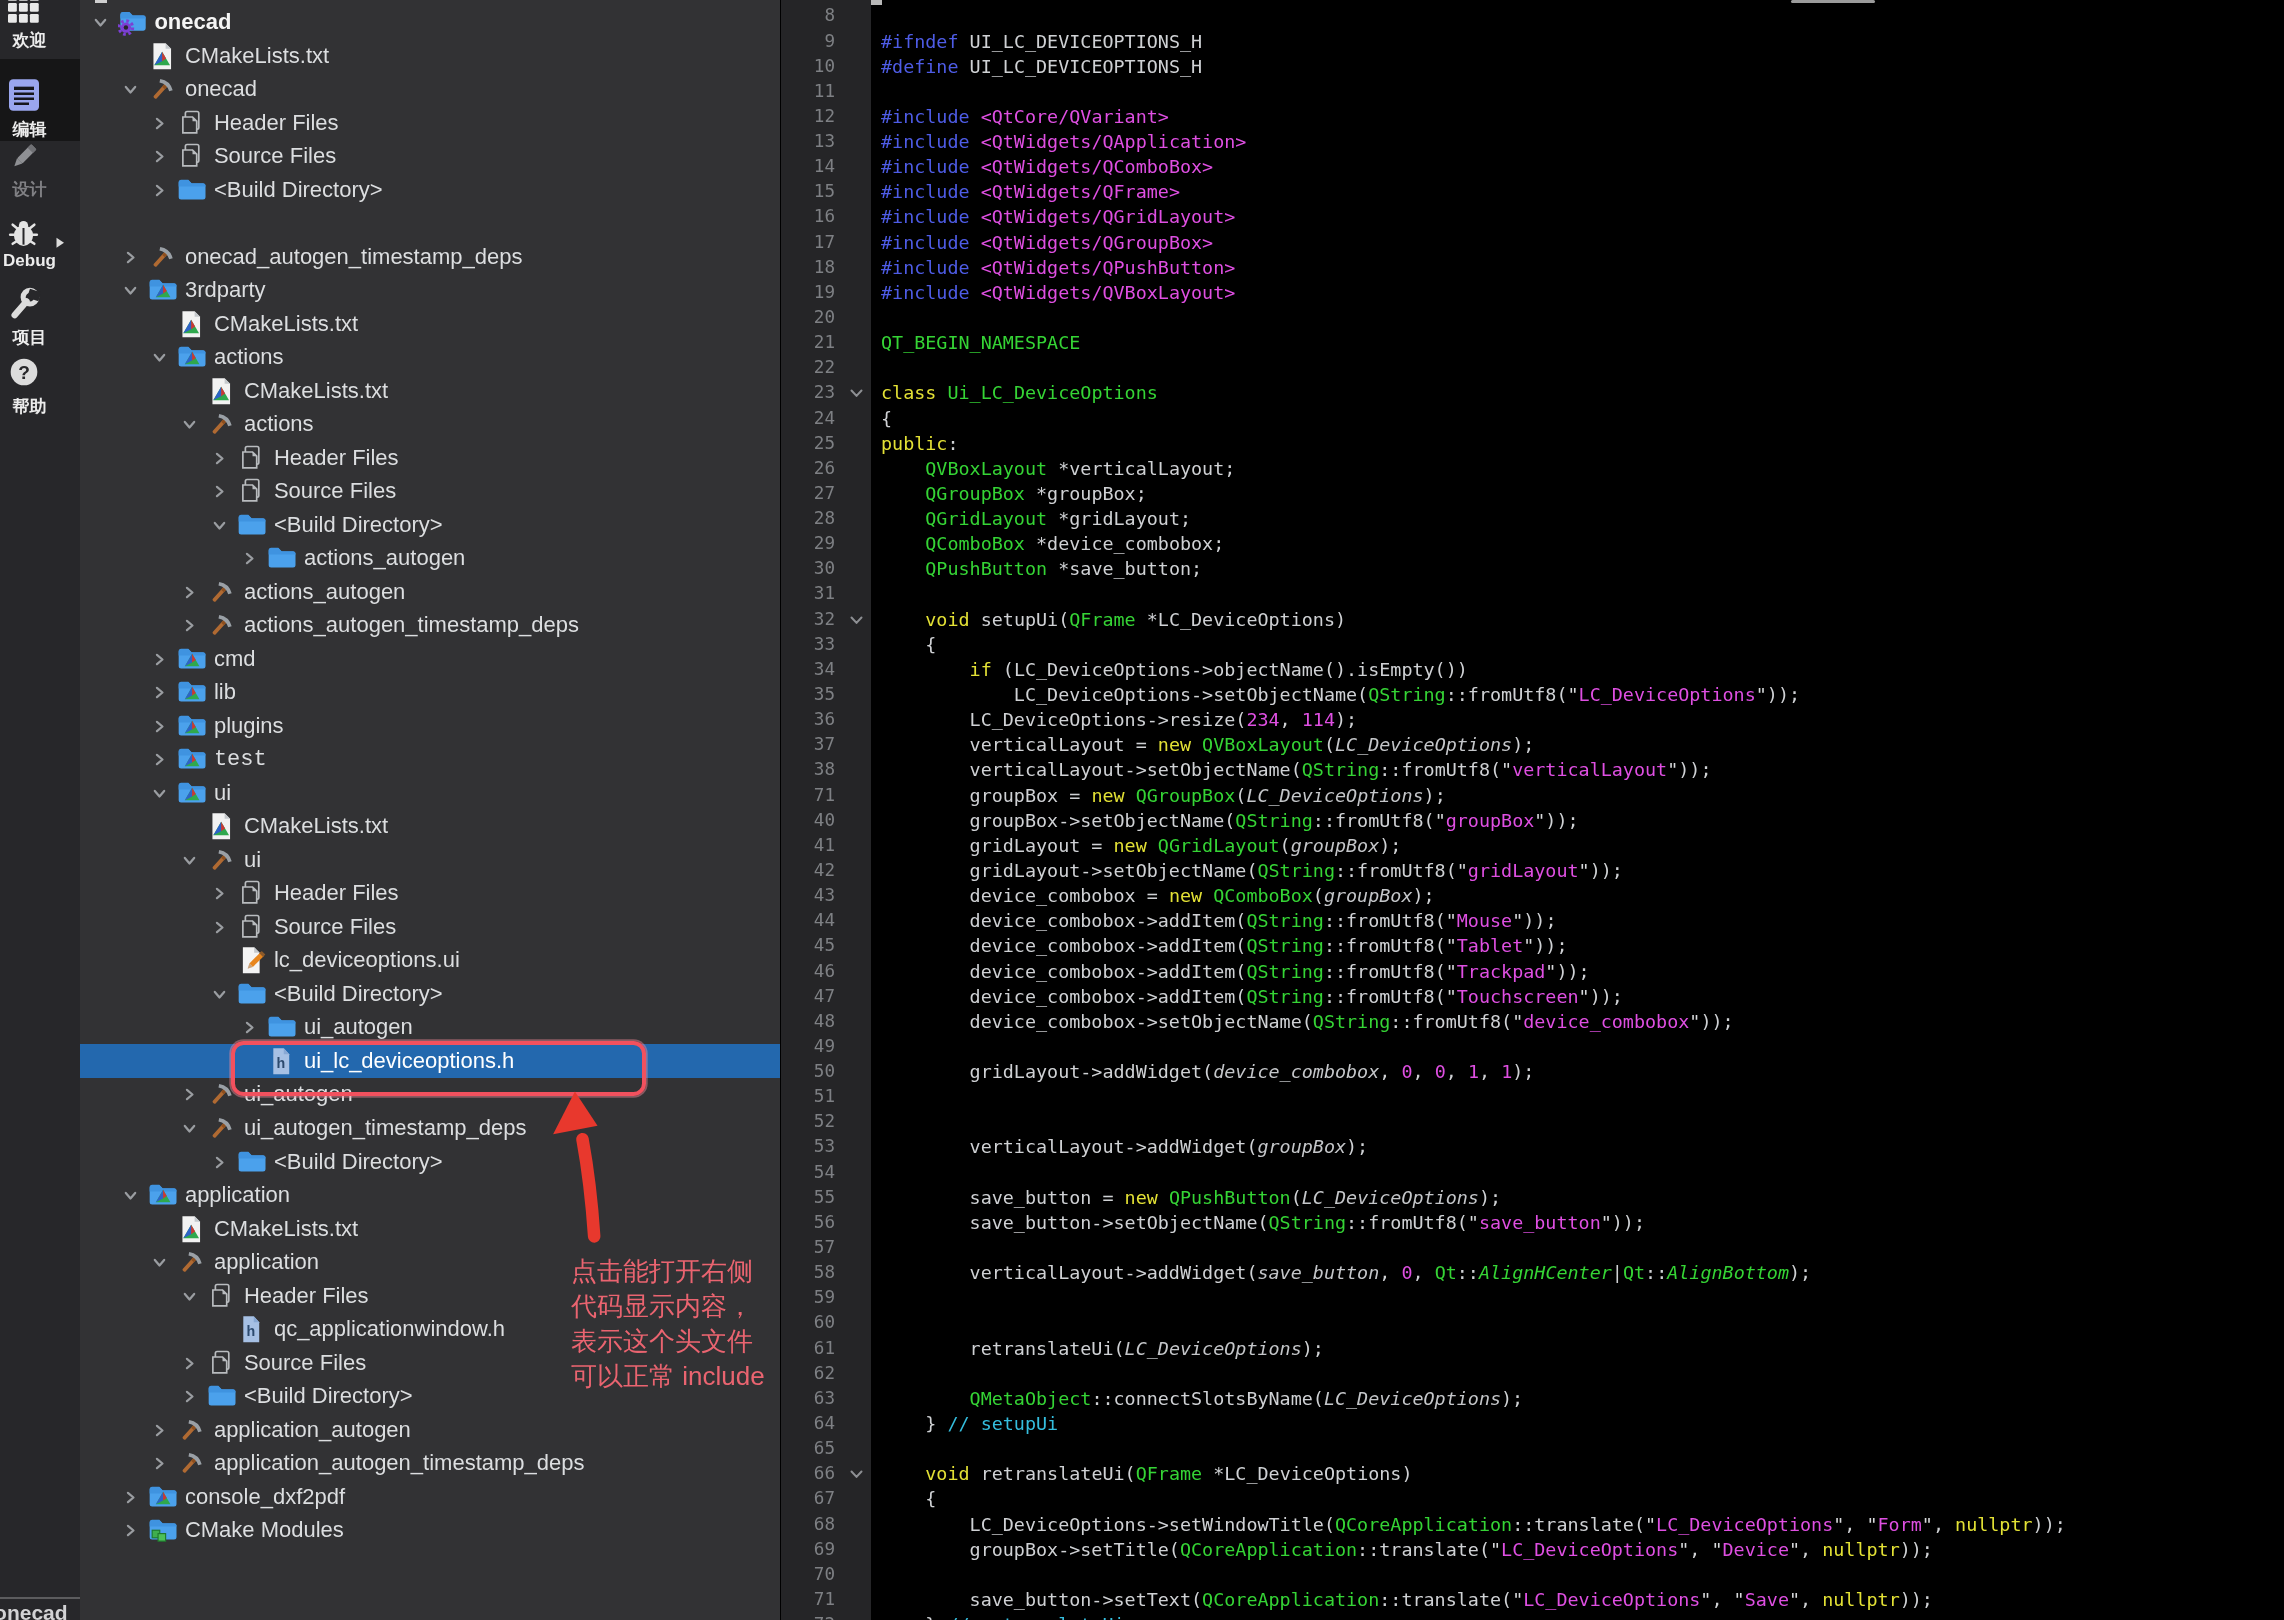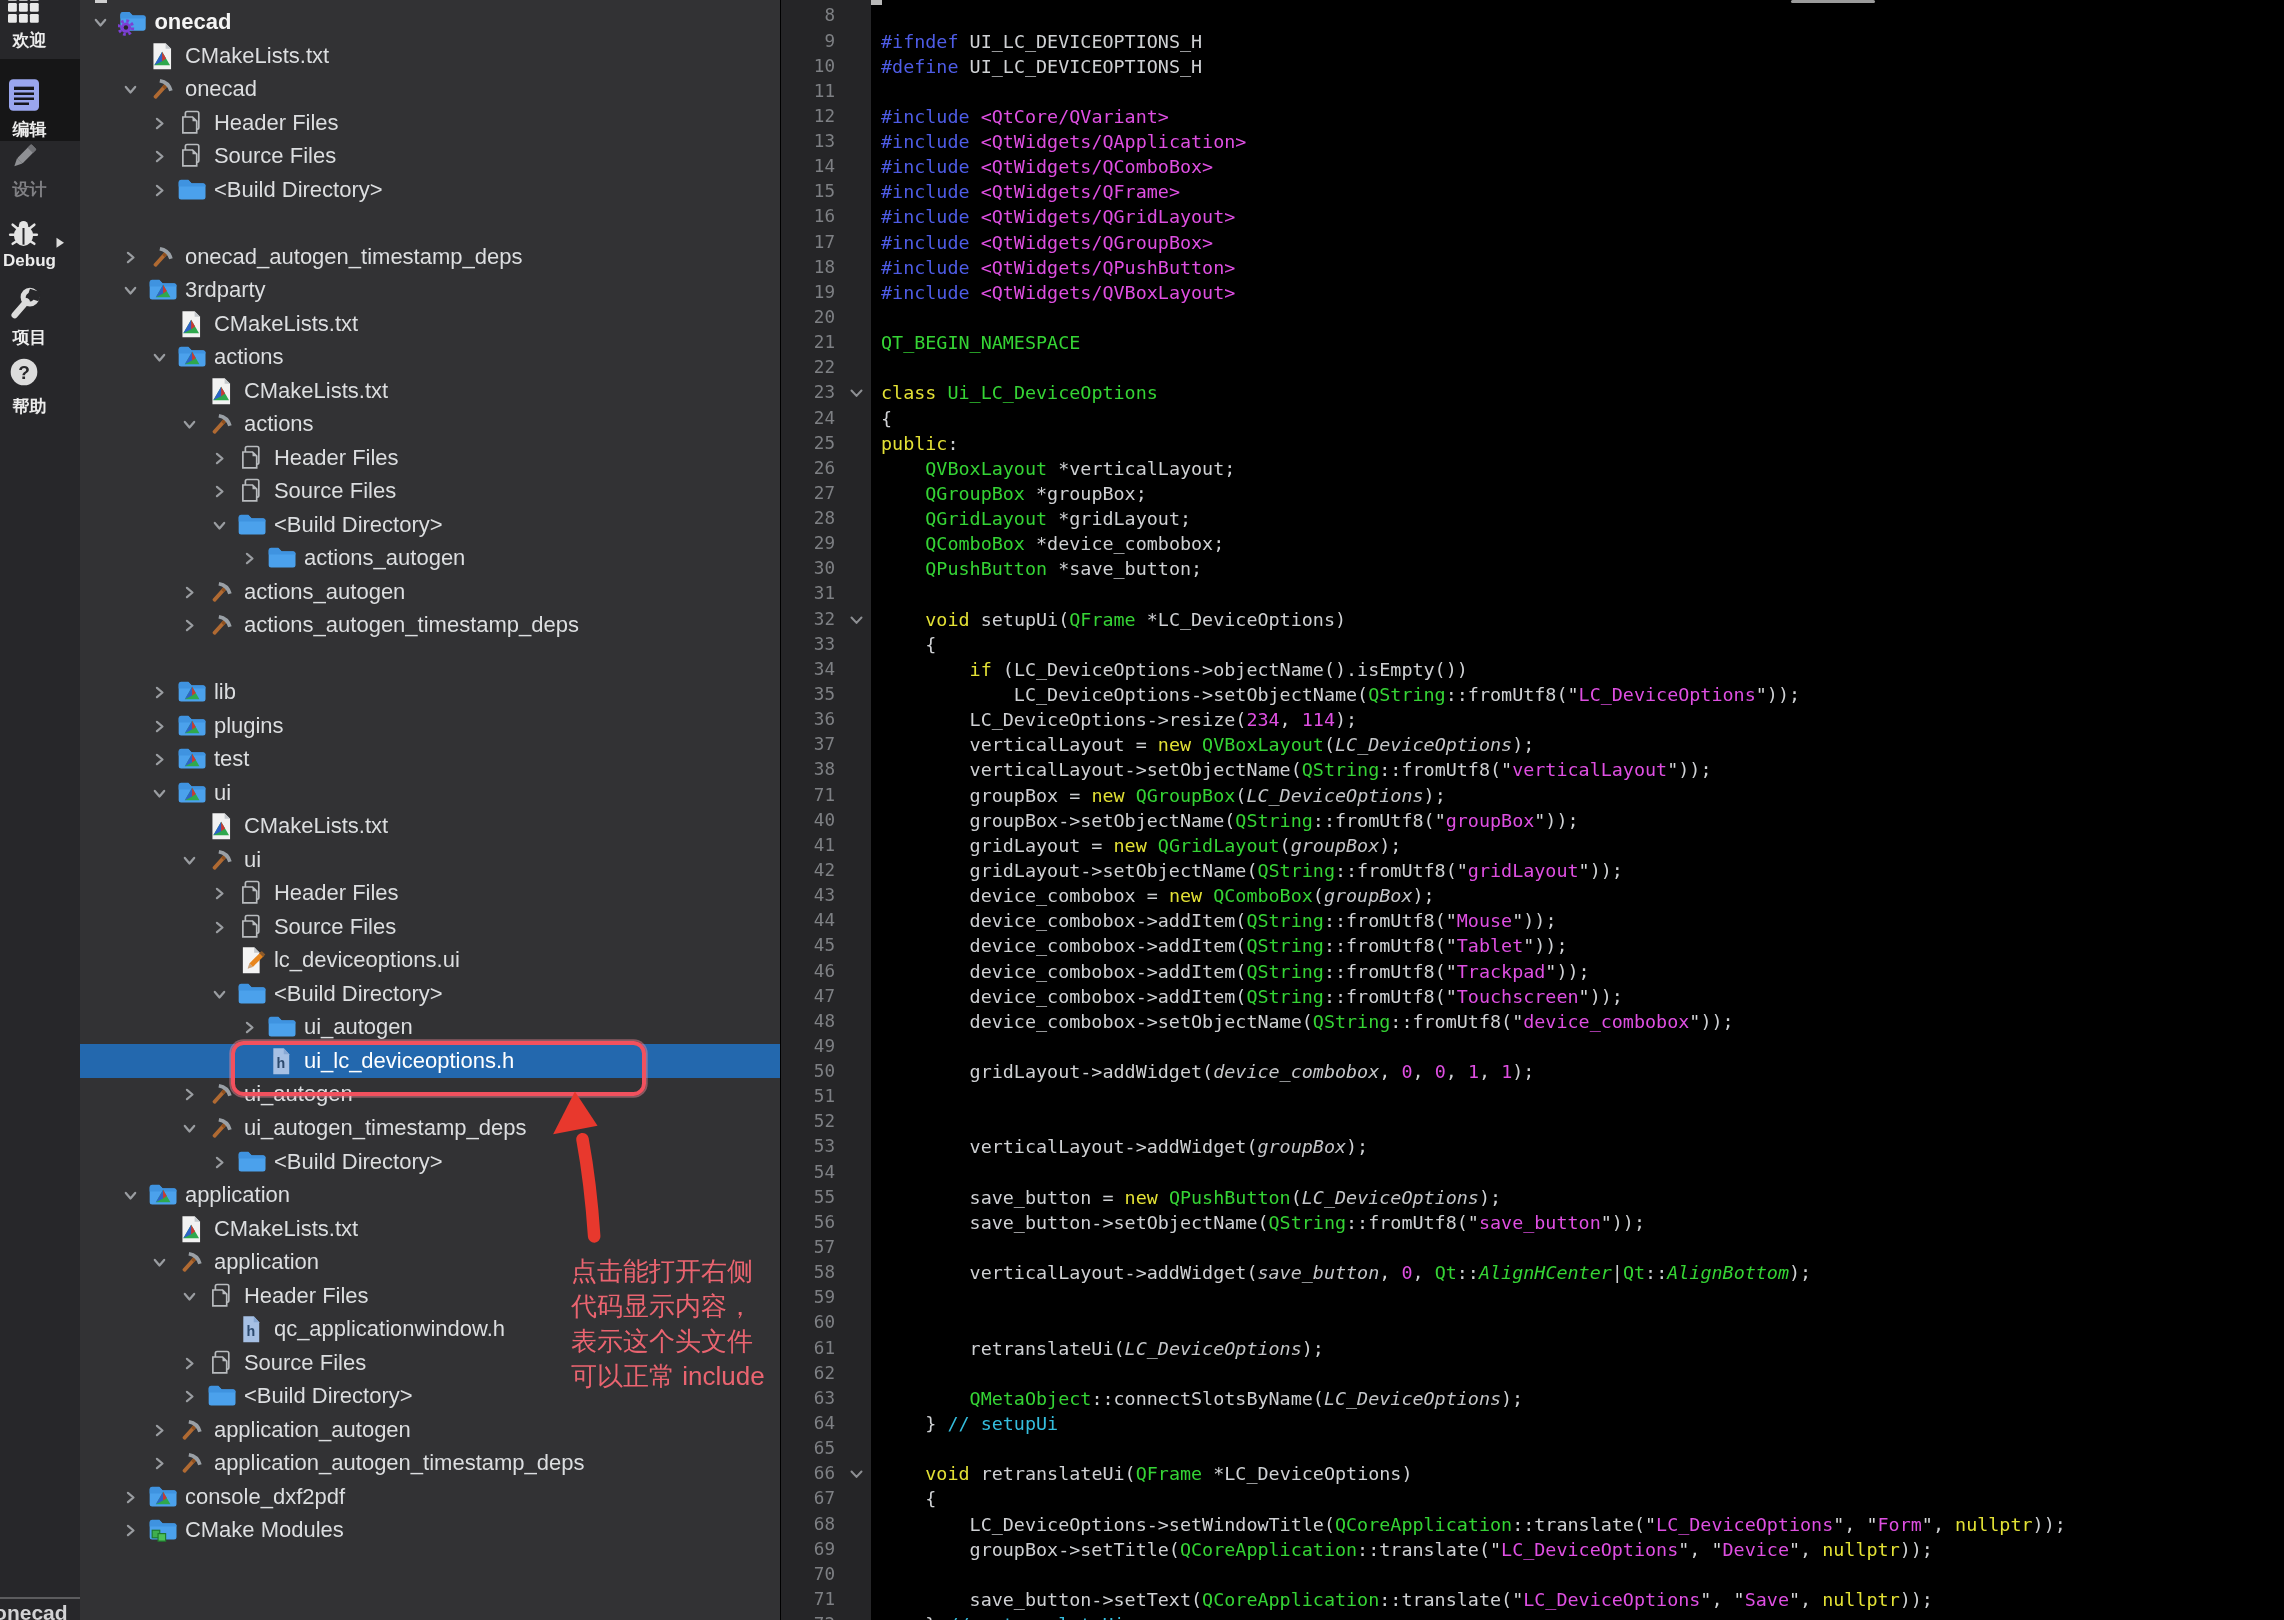--- a/index.html
+++ b/index.html
@@ -426,20 +426,39 @@
           <svg width="28.5" height="28.5" viewBox="0 0 34 34">
             <g transform="rotate(42 17 17)">
               <rect x="14.8" y="8.5" width="4.6" height="22.5" rx="1.6" fill="#b06a32"></rect>
               <rect x="14.8" y="8.5" width="4.6" height="6.5" fill="#8c4f1f"></rect>
               <path d="M7 9.5 q10-6.5 20 0 l-2.2 3.8 q-7.8-4.8-15.6 0 z" fill="#9aa0a6"></path>
             </g>
           </svg>
         </div>
         <div class="tlabel">actions_autogen_timestamp_deps</div>
       </div>
+      <div class="trow" style="top: 642px; padding-left: 67px;">
+        <div class="chev">
+          <svg width="17" height="17" viewBox="0 0 20 20">
+            <polyline points="7,4.5 13.5,10 7,15.5" fill="none" stroke="#9a9da1" stroke-width="2.6" stroke-linecap="round" stroke-linejoin="round"></polyline>
+          </svg>
+        </div>
+        <div class="ticon">
+          <svg width="28.5" height="28.5" viewBox="0 0 34 34">
+            <path d="M2 8 q0-3 3-3 h8.5 l4 4 h13.5 q3 0 3 3 v13 q0 3-3 3 H5 q-3 0-3-3 z" fill="#4ba1ec"></path>
+            <path d="M2 12.5 h32 v-1 q0-3-3-3 H17.5 l-4-4 H5 q-3 0-3 3 z" fill="#3f93e0"></path>
+            <g transform="translate(7.5,8.5) scale(0.62)">
+              <polygon points="17,3 31,27 3,27" fill="#2fa84d"></polygon>
+              <polygon points="17,3 17,20 3,27" fill="#2d62c8"></polygon>
+              <polygon points="17,3 24,15 17,20" fill="#cc3636"></polygon>
+            </g>
+          </svg>
+        </div>
+        <div class="tlabel">cmd</div>
+      </div>
       <div class="trow" style="top: 675px; padding-left: 67px;">
         <div class="chev">
           <svg width="17" height="17" viewBox="0 0 20 20">
             <polyline points="7,4.5 13.5,10 7,15.5" fill="none" stroke="#9a9da1" stroke-width="2.6" stroke-linecap="round" stroke-linejoin="round"></polyline>
           </svg>
         </div>
         <div class="ticon">
           <svg width="28.5" height="28.5" viewBox="0 0 34 34">
             <path d="M2 8 q0-3 3-3 h8.5 l4 4 h13.5 q3 0 3 3 v13 q0 3-3 3 H5 q-3 0-3-3 z" fill="#4ba1ec"></path>
             <path d="M2 12.5 h32 v-1 q0-3-3-3 H17.5 l-4-4 H5 q-3 0-3 3 z" fill="#3f93e0"></path>
@@ -464,21 +483,21 @@
             <path d="M2 12.5 h32 v-1 q0-3-3-3 H17.5 l-4-4 H5 q-3 0-3 3 z" fill="#3f93e0"></path>
             <g transform="translate(7.5,8.5) scale(0.62)">
               <polygon points="17,3 31,27 3,27" fill="#2fa84d"></polygon>
               <polygon points="17,3 17,20 3,27" fill="#2d62c8"></polygon>
               <polygon points="17,3 24,15 17,20" fill="#cc3636"></polygon>
             </g>
           </svg>
         </div>
         <div class="tlabel">plugins</div>
       </div>
-      <div class="trow" style="top: 742px; padding-left: 67px;">
+      <div class="trow" style="top: 742px; padding-left: 67px; font-family: Liberation Mono, monospace;">
         <div class="chev">
           <svg width="17" height="17" viewBox="0 0 20 20">
             <polyline points="7,4.5 13.5,10 7,15.5" fill="none" stroke="#9a9da1" stroke-width="2.6" stroke-linecap="round" stroke-linejoin="round"></polyline>
           </svg>
         </div>
         <div class="ticon">
           <svg width="28.5" height="28.5" viewBox="0 0 34 34">
             <path d="M2 8 q0-3 3-3 h8.5 l4 4 h13.5 q3 0 3 3 v13 q0 3-3 3 H5 q-3 0-3-3 z" fill="#4ba1ec"></path>
             <path d="M2 12.5 h32 v-1 q0-3-3-3 H17.5 l-4-4 H5 q-3 0-3 3 z" fill="#3f93e0"></path>
             <g transform="translate(7.5,8.5) scale(0.62)">

